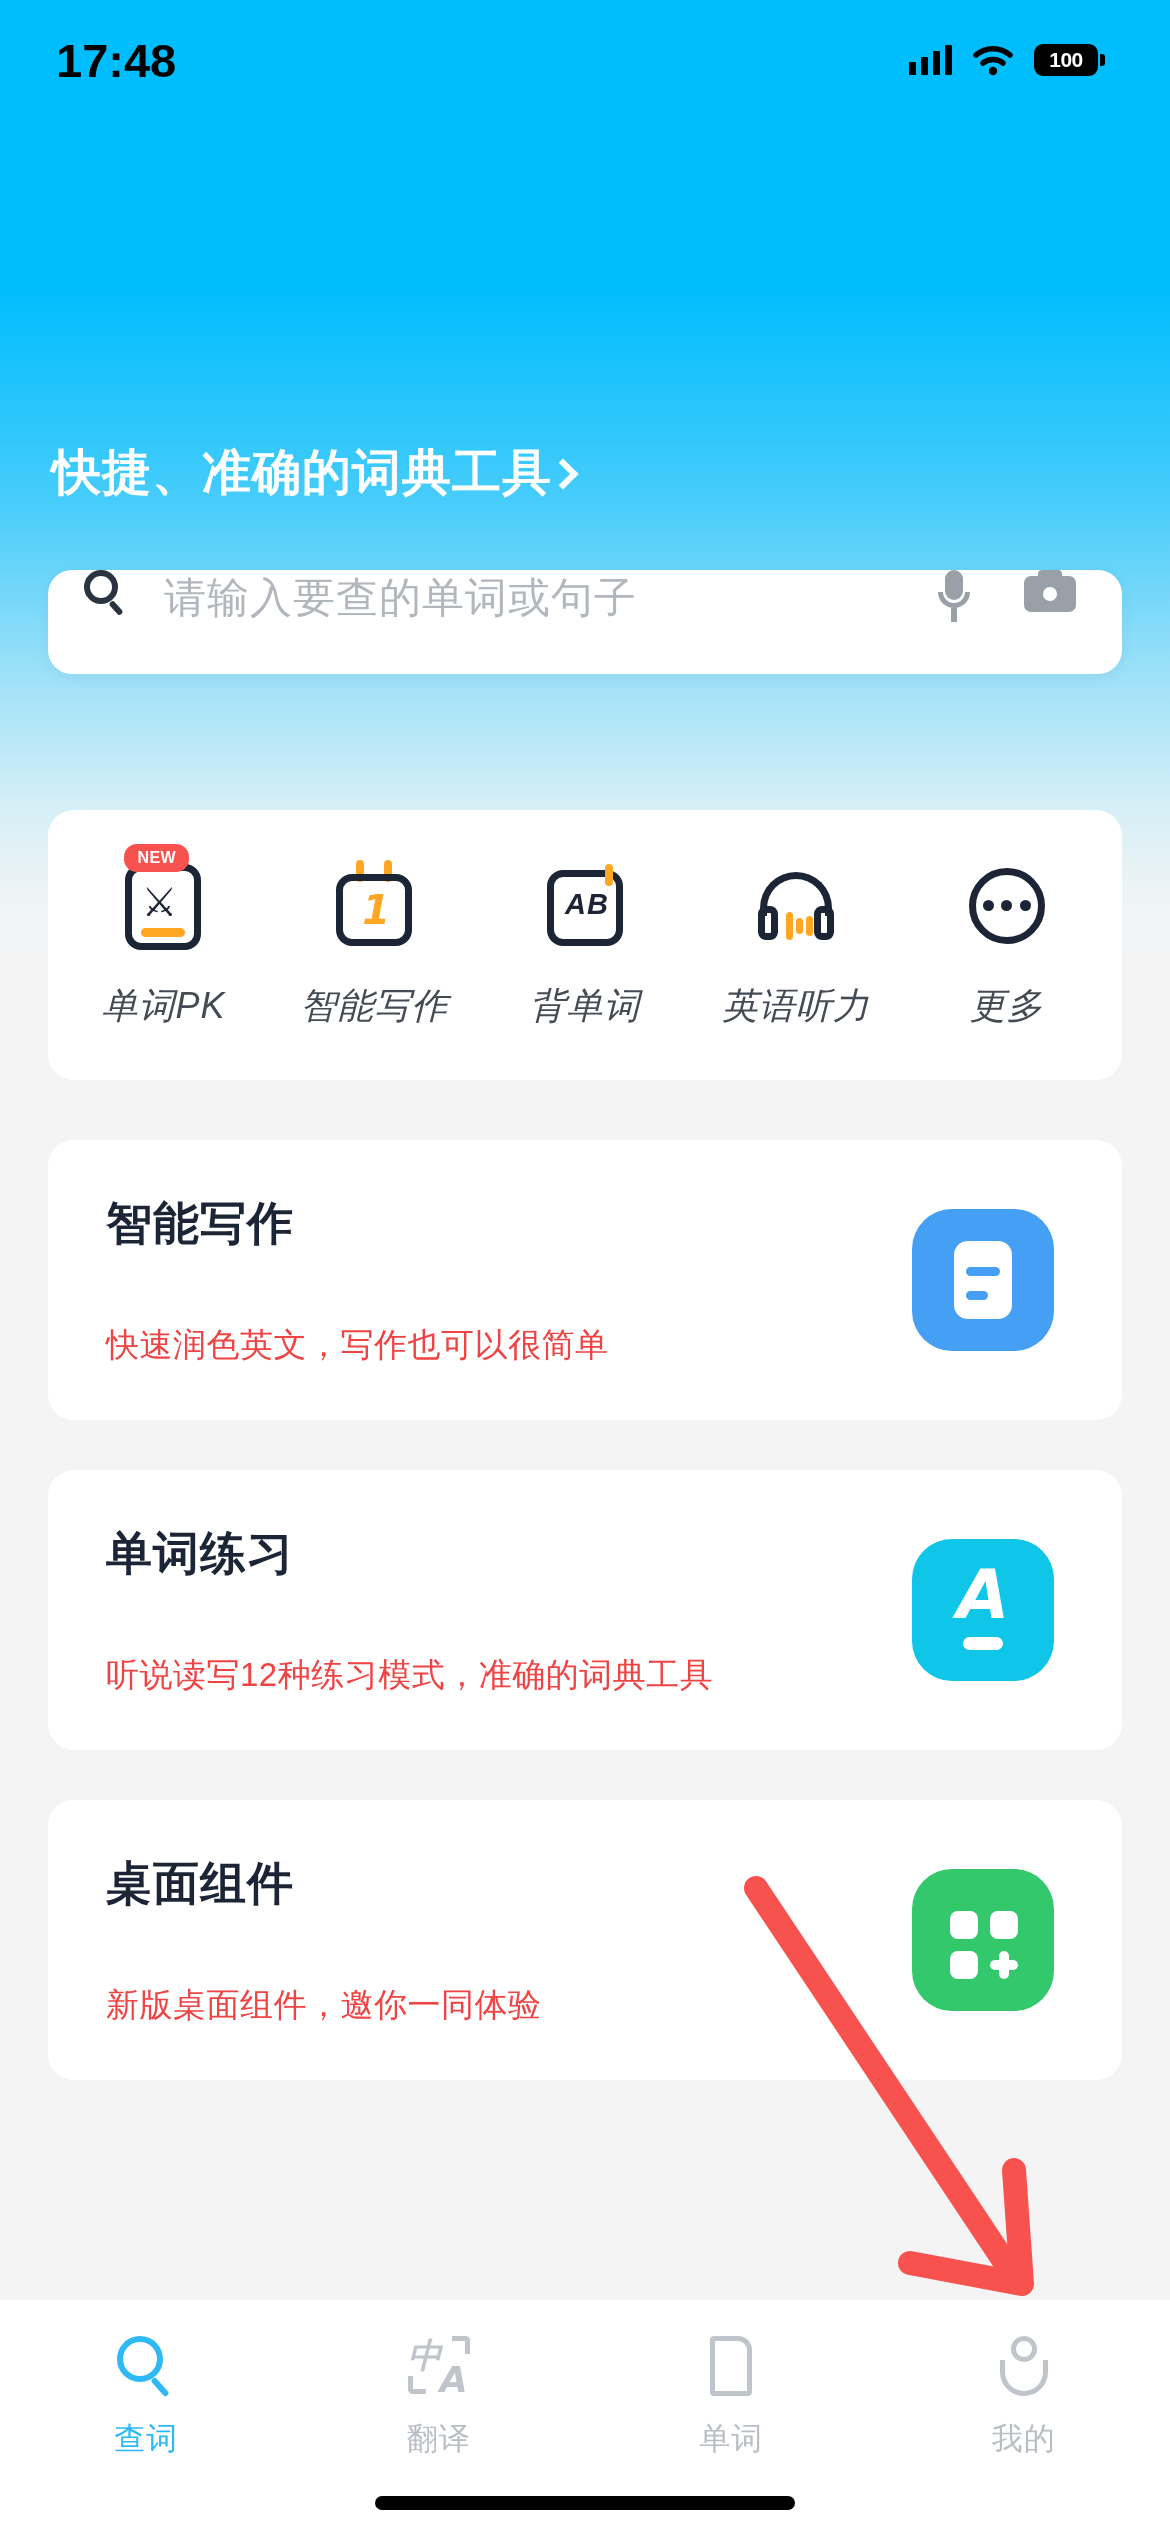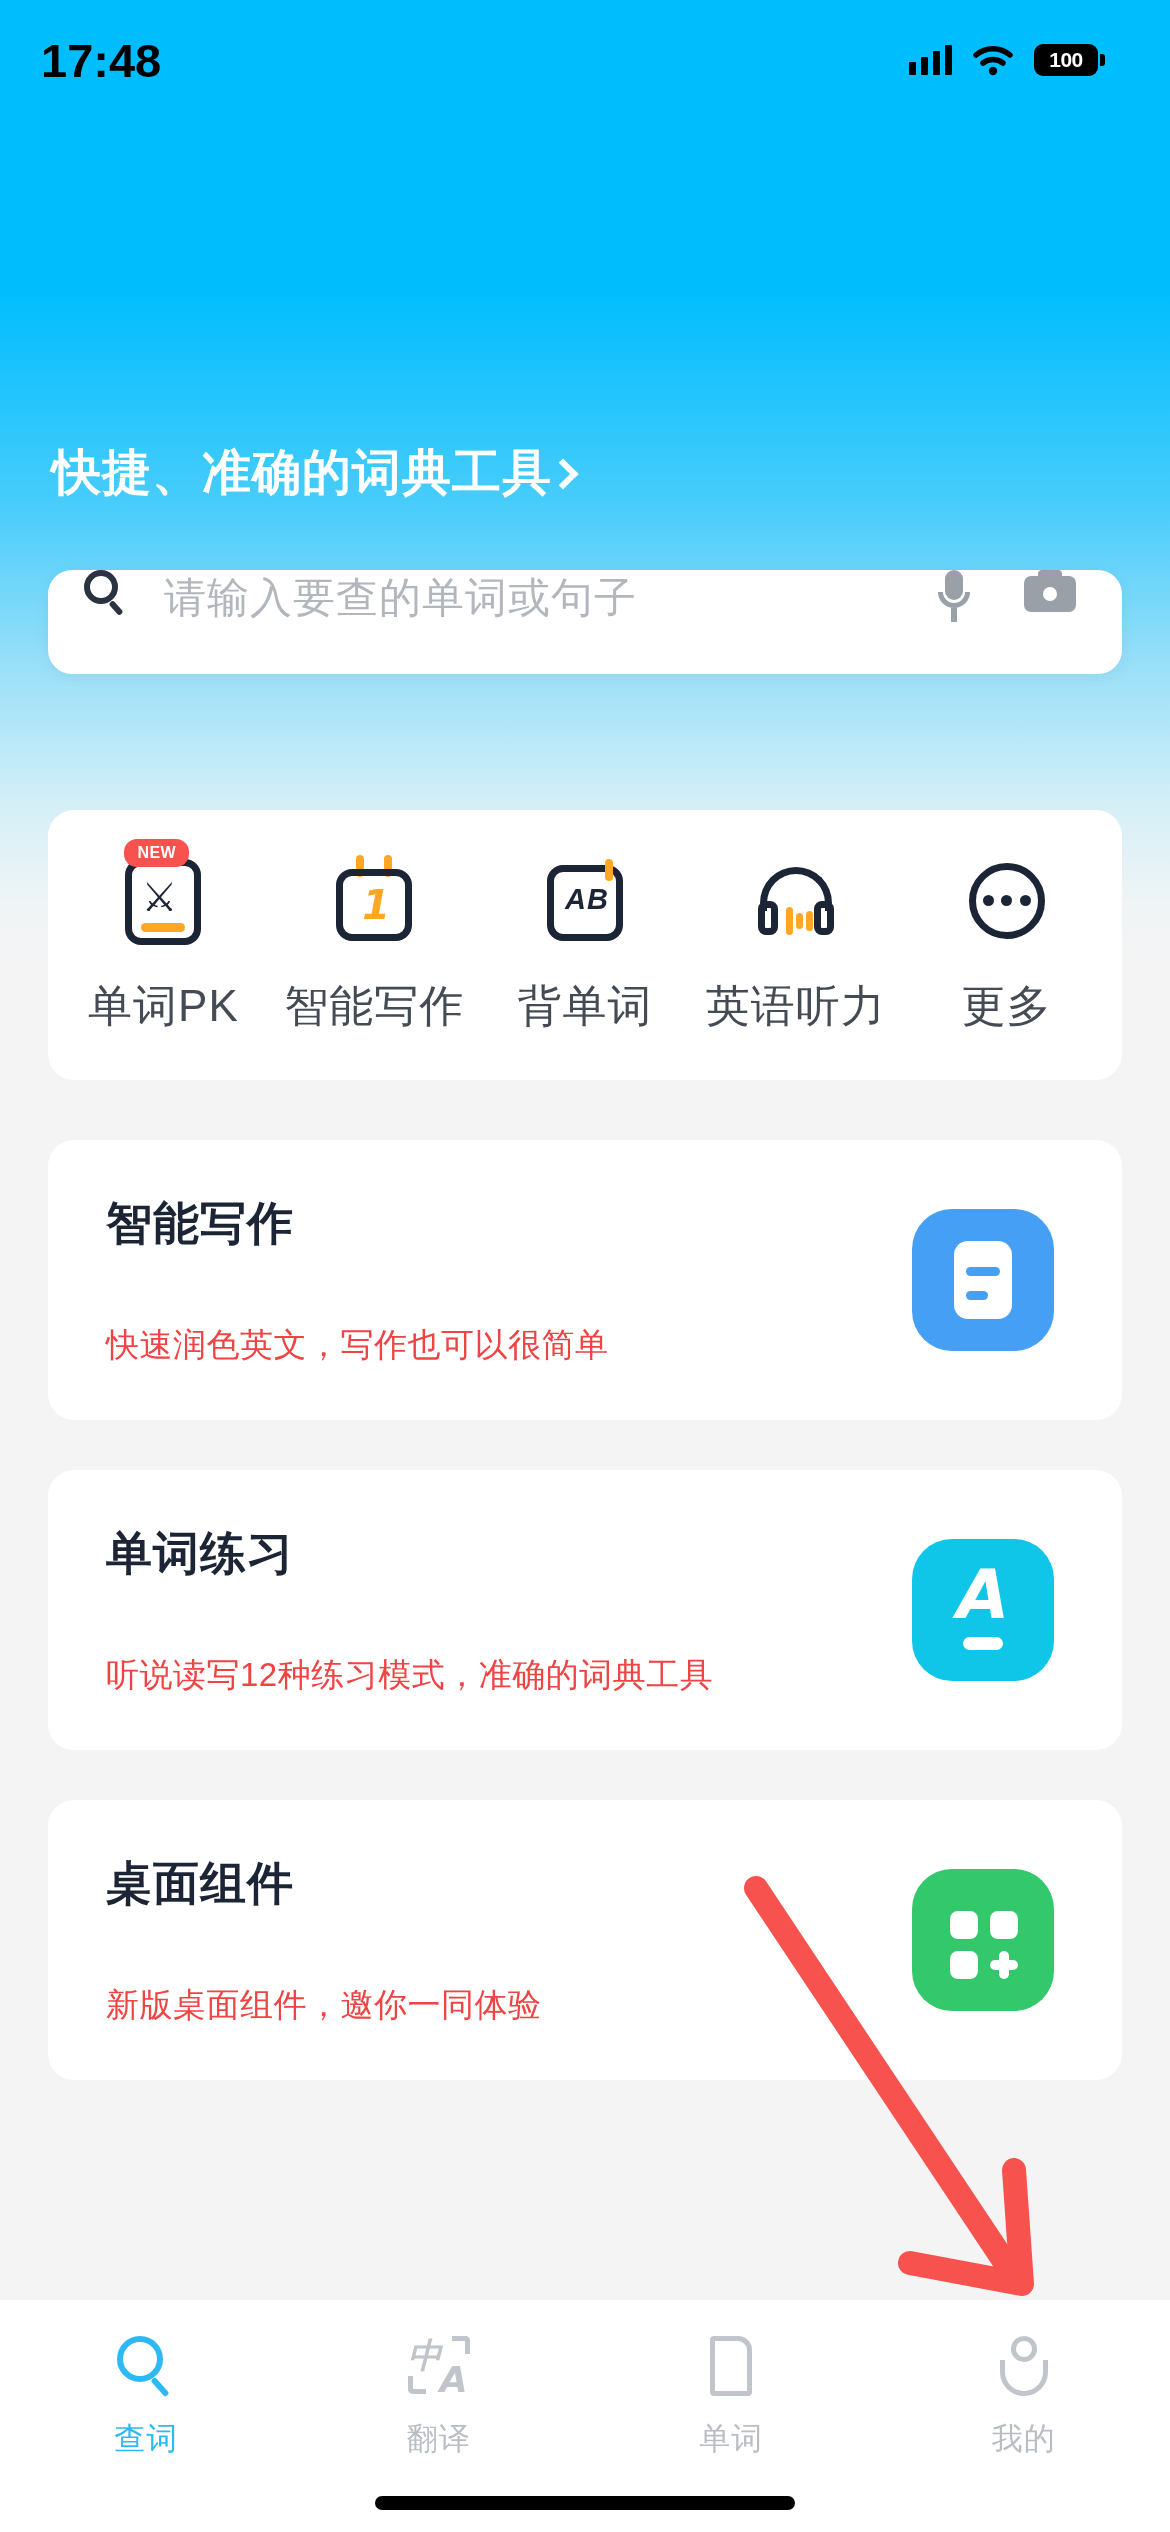--- a/index.html
+++ b/index.html
@@ -14,21 +14,21 @@
   
   #hero {
     position:absolute; left:0; top:0; width:1170px; height:960px;
     background:linear-gradient(180deg,#00BDFD 0%,#00BDFD 30%,#46CCFB 52%,#9CE0F8 70%,#D6EFF7 84%,#EFF4F5 94%,#F4F4F5 100%);
   }
 
   
   #statusbar {
     position:absolute; left:0; top:0; width:1170px; height:120px;
     display:flex; align-items:center; justify-content:space-between;
-    padding:0 72px 0 41px; z-index:6;
+    padding:0 72px 0 56px; z-index:6;
   }
   #clock { font-size:47px; font-weight:600; color:#000; letter-spacing:0px; }
   #status-right { display:flex; align-items:center; gap:20px; }
   .sigbars { display:flex; align-items:flex-end; gap:5px; height:30px; }
   .sigbars i { display:block; width:7px; background:#000; border-radius:1px; }
   .sigbars i:nth-child(1){height:13px;} .sigbars i:nth-child(2){height:18px;}
   .sigbars i:nth-child(3){height:24px;} .sigbars i:nth-child(4){height:30px;}
   .batt {
     position:relative; width:64px; height:32px; border-radius:9px; background:#000;
     display:flex; align-items:center; justify-content:center;
@@ -73,21 +73,21 @@
   .cam .lens { position:absolute; left:19px; top:17px; width:14px; height:14px; background:#fff;
      border-radius:50%; }
 
   
   #quickcard {
     position:absolute; left:48px; top:810px; width:1074px; height:270px;
     background:#fff; border-radius:26px; z-index:5;
     display:flex; align-items:center; justify-content:space-around; padding:0 10px;
   }
   .q { width:190px; display:flex; flex-direction:column; align-items:center; gap:30px; position:relative; }
-  .q .lab { font-size:44px; color:#454B54; letter-spacing:1px; white-space:nowrap; }
+  .q .lab { font-size:36px; color:#454B54; letter-spacing:1px; white-space:nowrap;font-style:italic; }
   .qicon { position:relative; width:92px; height:92px; }
 
   
   .ic-pk .card { position:absolute; left:8px; top:4px; width:76px; height:86px; border:7px solid #1C2536;
      border-radius:16px; }
   .ic-pk .sw { position:absolute; left:24px; top:22px; width:46px; height:40px; color:#1C2536;
      font-size:40px; line-height:40px; font-weight:700; }
   .ic-pk .bar { position:absolute; left:24px; top:68px; width:44px; height:9px; background:#FFA723;
      border-radius:5px; }
   .newbadge {

